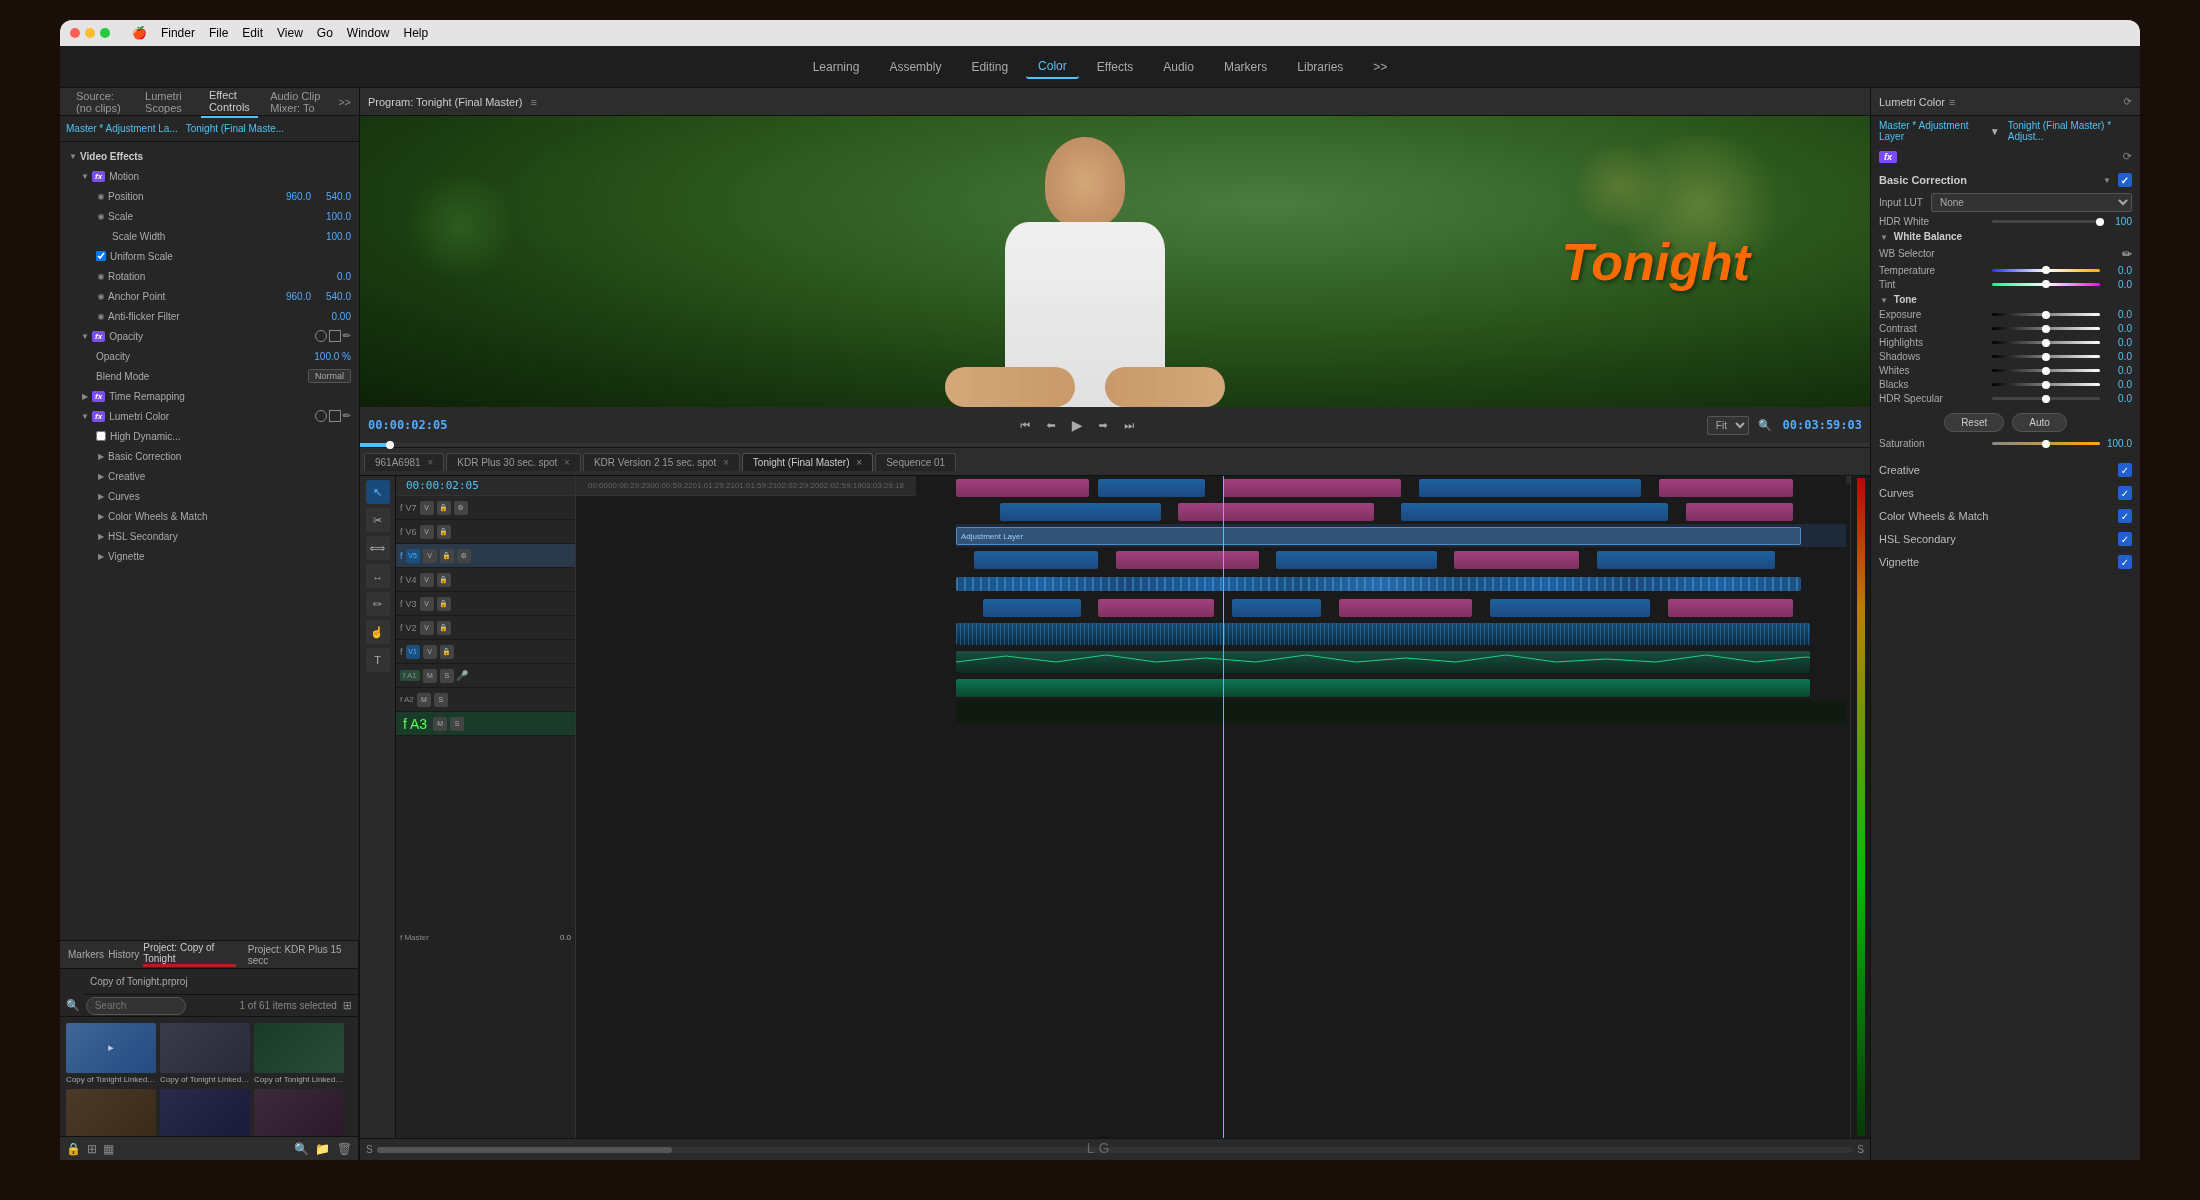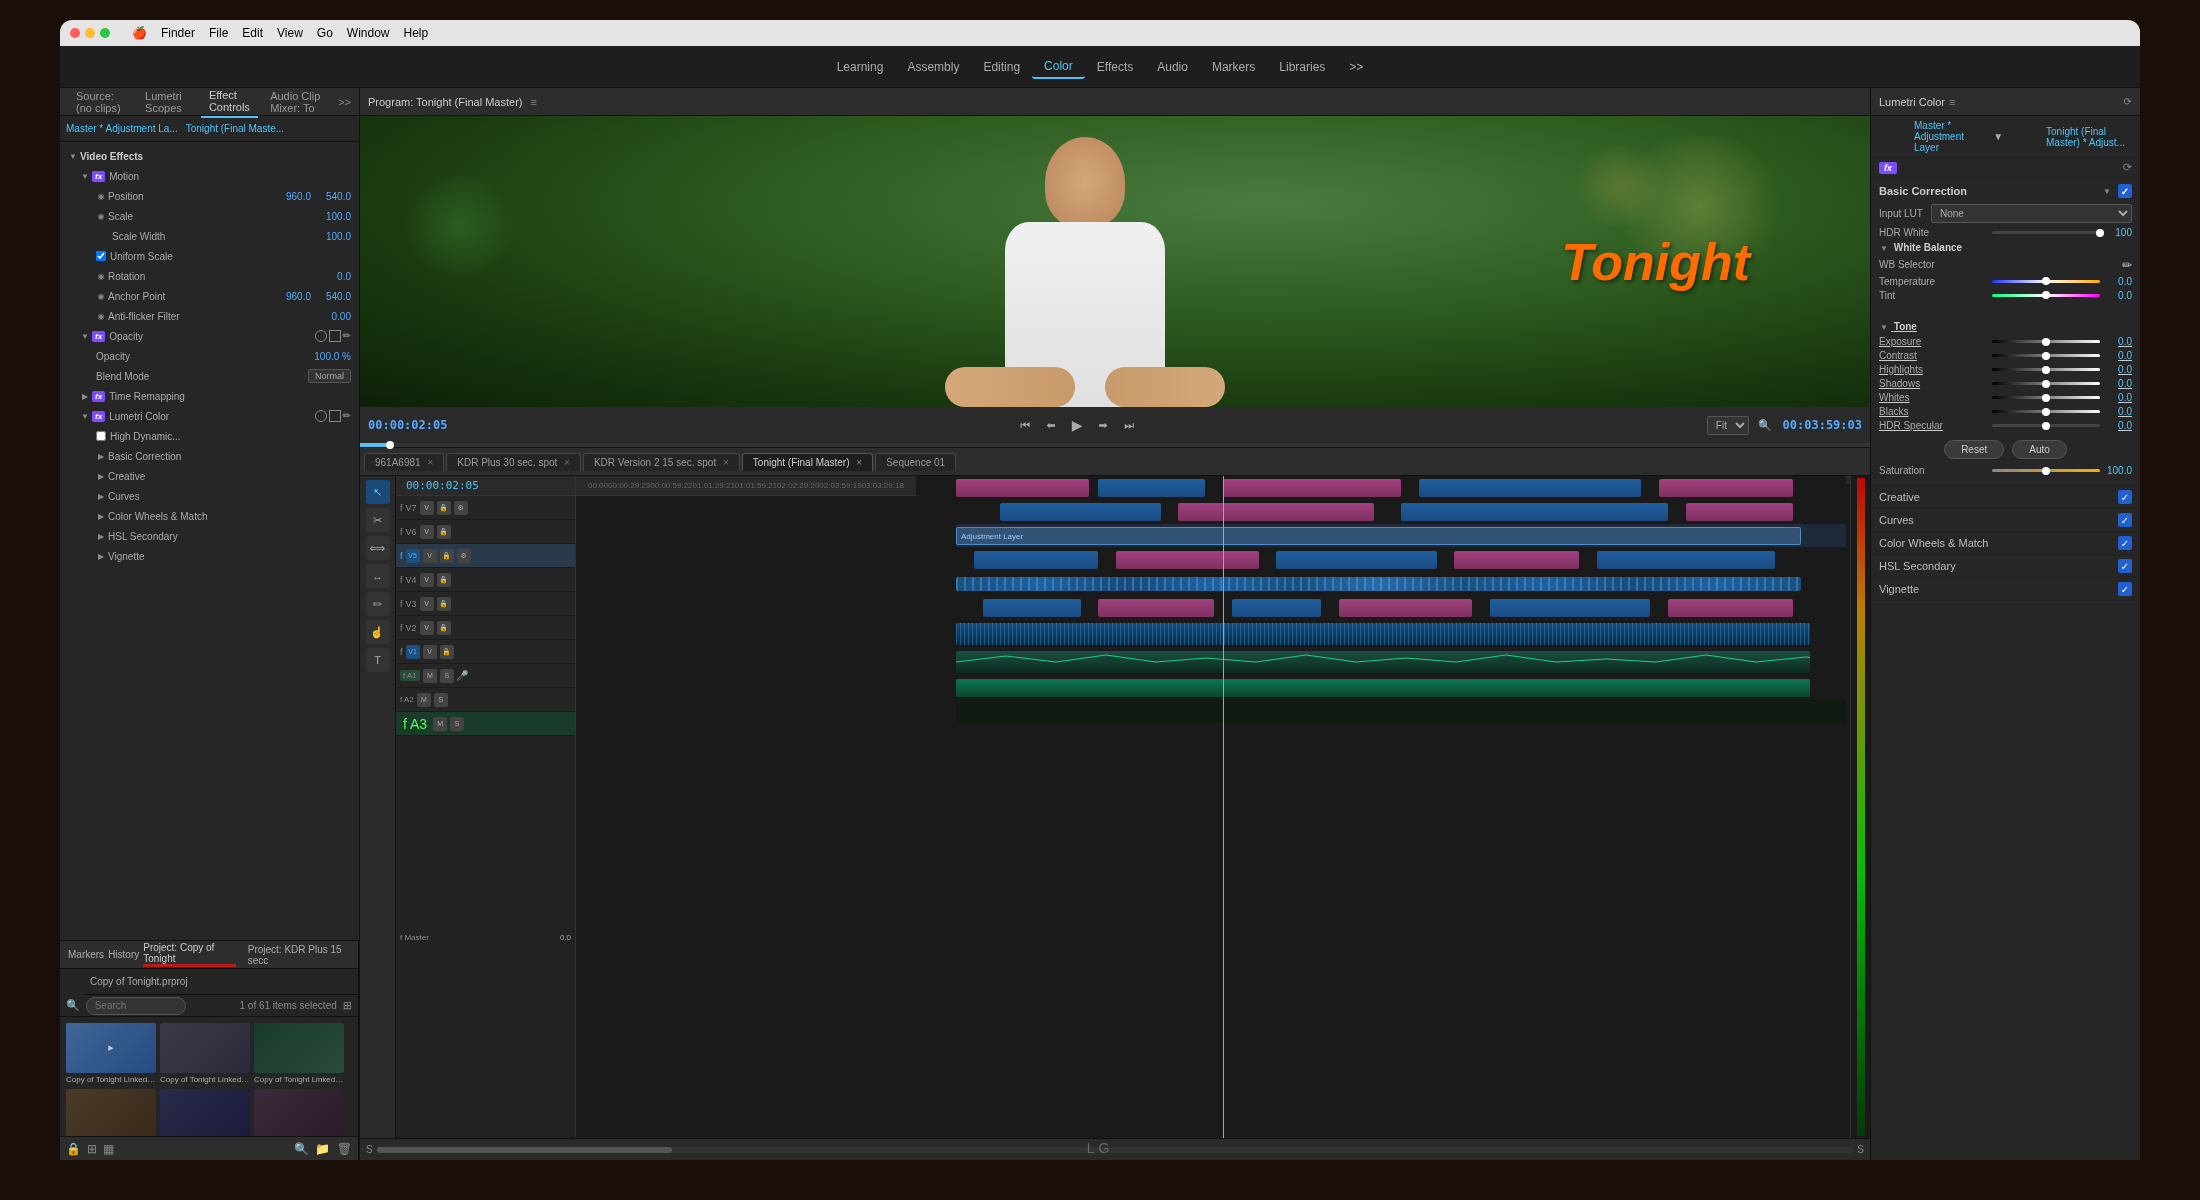--- a/index.html
+++ b/index.html
@@ -49,21 +49,21 @@
       flex-direction: column;
     }
 
     
     .top-nav {
       height: 42px;
       background: #1e1e1e;
       display: flex;
       align-items: center;
       justify-content: center;
-      gap: 0;
+      gap: 6px;
       border-bottom: 1px solid #111;
       flex-shrink: 0;
     }
     .nav-item {
       padding: 4px 12px;
       font-size: 12px;
       color: #aaa;
       cursor: pointer;
       border-radius: 3px;
     }
@@ -491,21 +491,20 @@
       gap: 4px;
       border-bottom: 1px solid #222;
     }
 
     .dropdown-blue {
       background: transparent;
       color: #4fc3f7;
       font-size: 10px;
       border: none;
       cursor: pointer;
-      margin-left: 35px;
     }
 
     .lumetri-section {
       padding: 6px 8px;
       border-bottom: 1px solid #222;
     }
 
     .section-title {
       font-size: 11px;
       color: #ccc;
@@ -1277,21 +1276,21 @@
 
             <div class="slider-row">
               <span class="slider-label">Tint</span>
               <div class="slider-track slider-gradient-tint">
                 <div class="slider-thumb" style="left:50%;"></div>
               </div>
               <span class="slider-value" style="color:#4fc3f7;">0.0</span>
             </div>
           </div>
 
-          <div style="margin-top:20px;text-decoration:underline;">
+          <div style="margin-top:4px;">
             <div style="font-size:10px;color:#ccc;font-weight:600;margin-bottom:4px;cursor:pointer;">
               <span class="collapse-arrow">▼</span>
               <span>Tone</span>
             </div>
 
             <div class="slider-row">
               <span class="slider-label">Exposure</span>
               <div class="slider-track slider-gradient-exposure">
                 <div class="slider-thumb" style="left:50%;"></div>
               </div>

